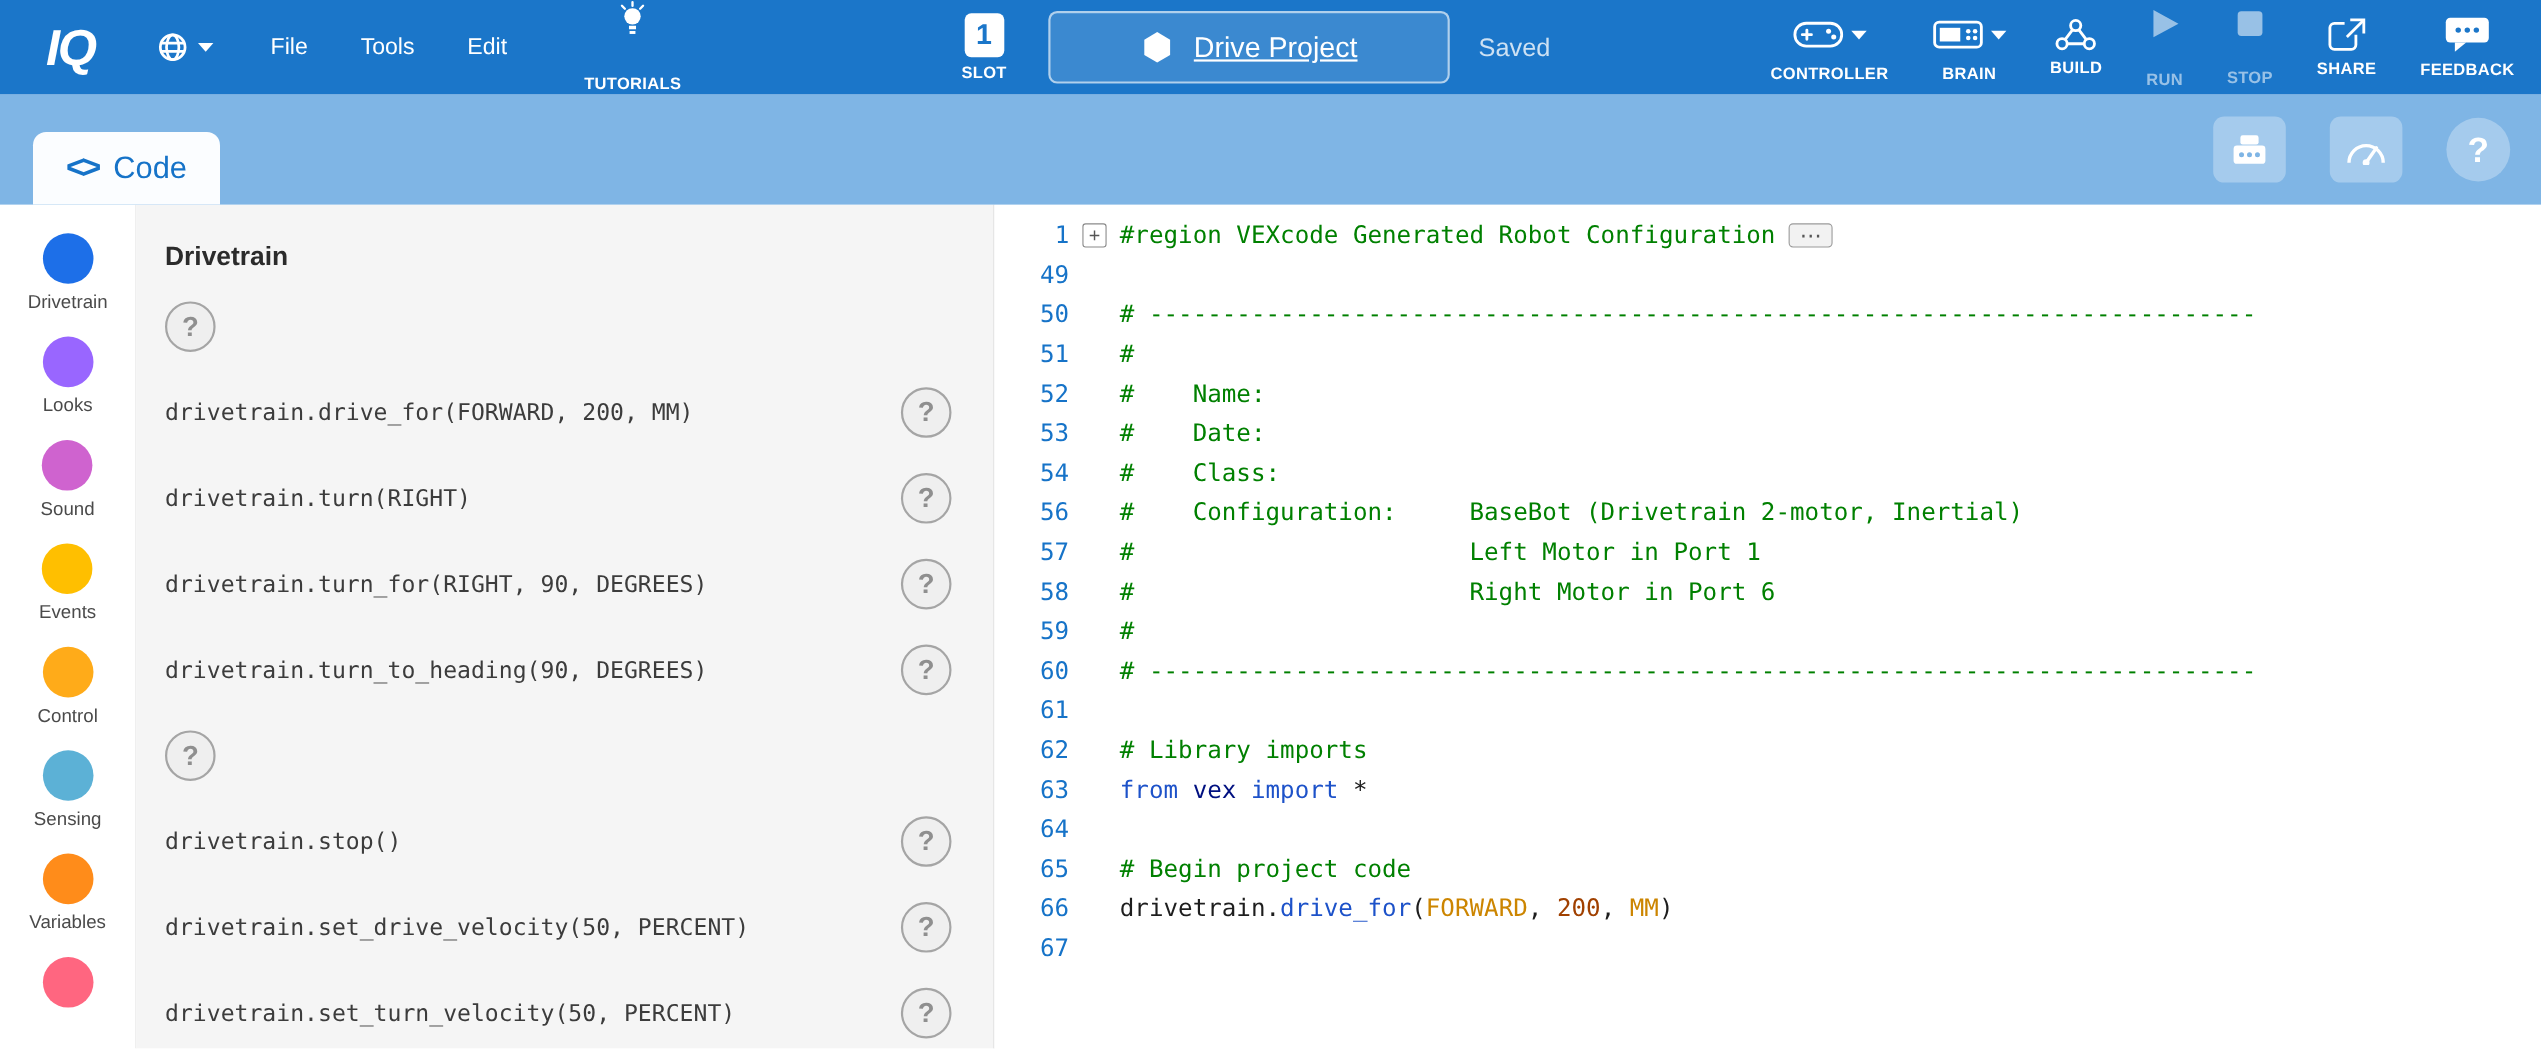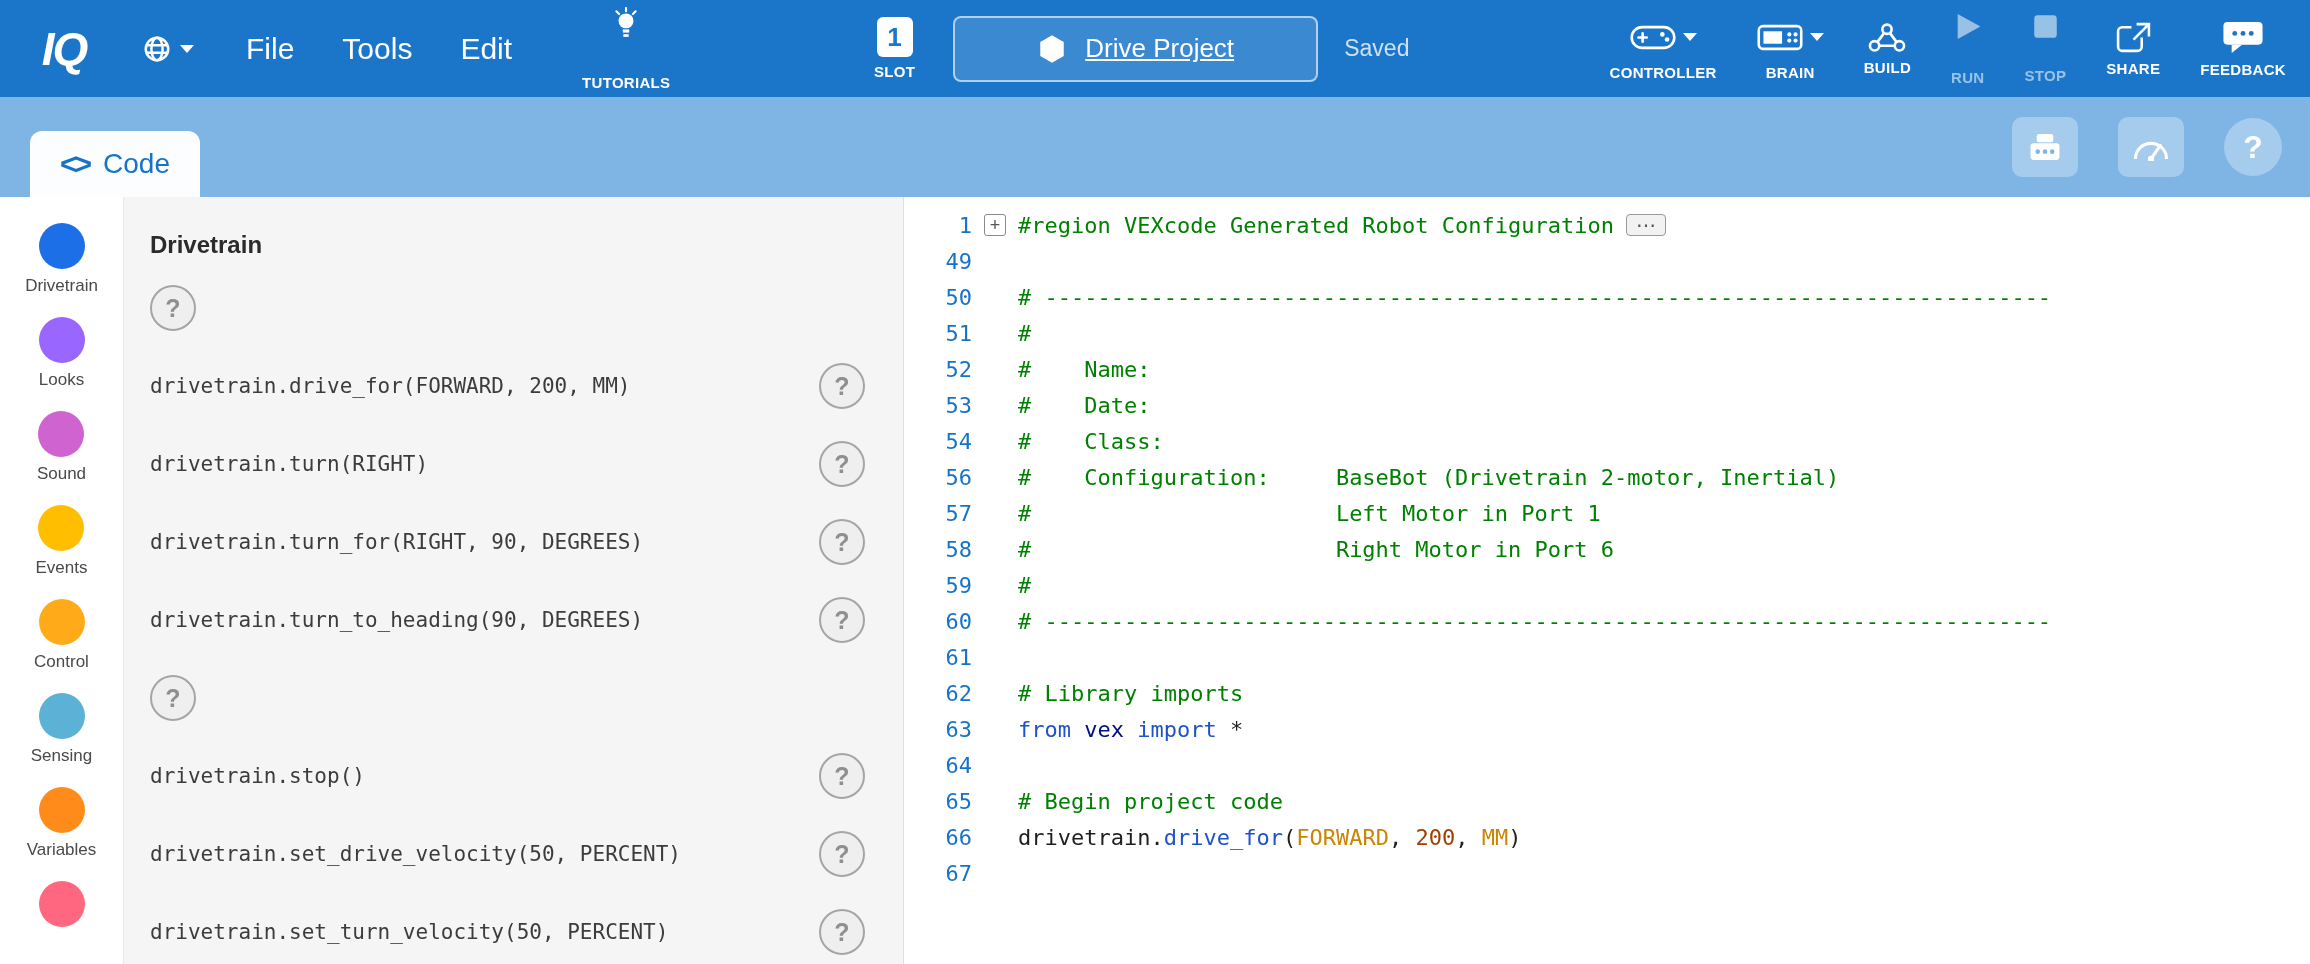--- a/index.html
+++ b/index.html
@@ -1,32 +1,32 @@
 <!DOCTYPE html>
 <html style="--topbar-blue: #1b76c9; --tabbar-blue: #7fb5e5; --accent-blue: #1673c8; --panel-gray: #f5f5f5;"><head>
 <meta charset="utf-8">
 <style>
   * { box-sizing: border-box; margin: 0; padding: 0; }
   html,body { width:2310px; height:964px; overflow:hidden; }
   body { font-family:"Liberation Sans", sans-serif; background:#fff; }
 
   
   .topbar{
-    height:97px; background:var(--topbar-blue,#1b76c9);
+    height:86px; background:var(--topbar-blue,#1b76c9);
     display:flex; align-items:center; position:relative; color:#fff;
   }
   .tb-left{ display:flex; align-items:center; height:100%; }
   .logo{
     width:128px; height:100%; display:flex; align-items:center; justify-content:center;
     font-style:italic; font-weight:900; font-size:46px; letter-spacing:-2px;
   }
   .tb-iconbtn{ background:none;border:none;color:#fff; display:flex; align-items:center; gap:8px; padding:0 14px; cursor:pointer; height:100%;}
   .caret{ width:0;height:0;border-left:7px solid transparent;border-right:7px solid transparent;border-top:8px solid #fff; }
   .menus{ display:flex; align-items:center; margin-left:14px; height:100%;}
-  .menu-item{ background:none;border:none;color:#fff;font-size:30px; padding:0 24px; height:100%; cursor:pointer; font-family:inherit;}
+  .menu-item{ background:none;border:none;color:#fff;font-size:21px; padding:0 24px; height:100%; cursor:pointer; font-family:inherit;}
   .tb-col{
     background:none;border:none;color:#fff; display:flex; flex-direction:column;
     align-items:center; justify-content:center; gap:6px; cursor:pointer; padding:0 12px; height:100%; font-family:inherit;
   }
   .tb-label{ font-size:15px; font-weight:bold; letter-spacing:.3px; white-space:nowrap;}
   .tutorials{ margin-left:34px;gap:35px; }
   .icon-row{ display:flex; align-items:center; gap:7px; height:42px; }
 
   .tb-center{ position:absolute; left:862px; top:0; height:100%; display:flex; align-items:center; gap:26px; }
   .slot-box{

